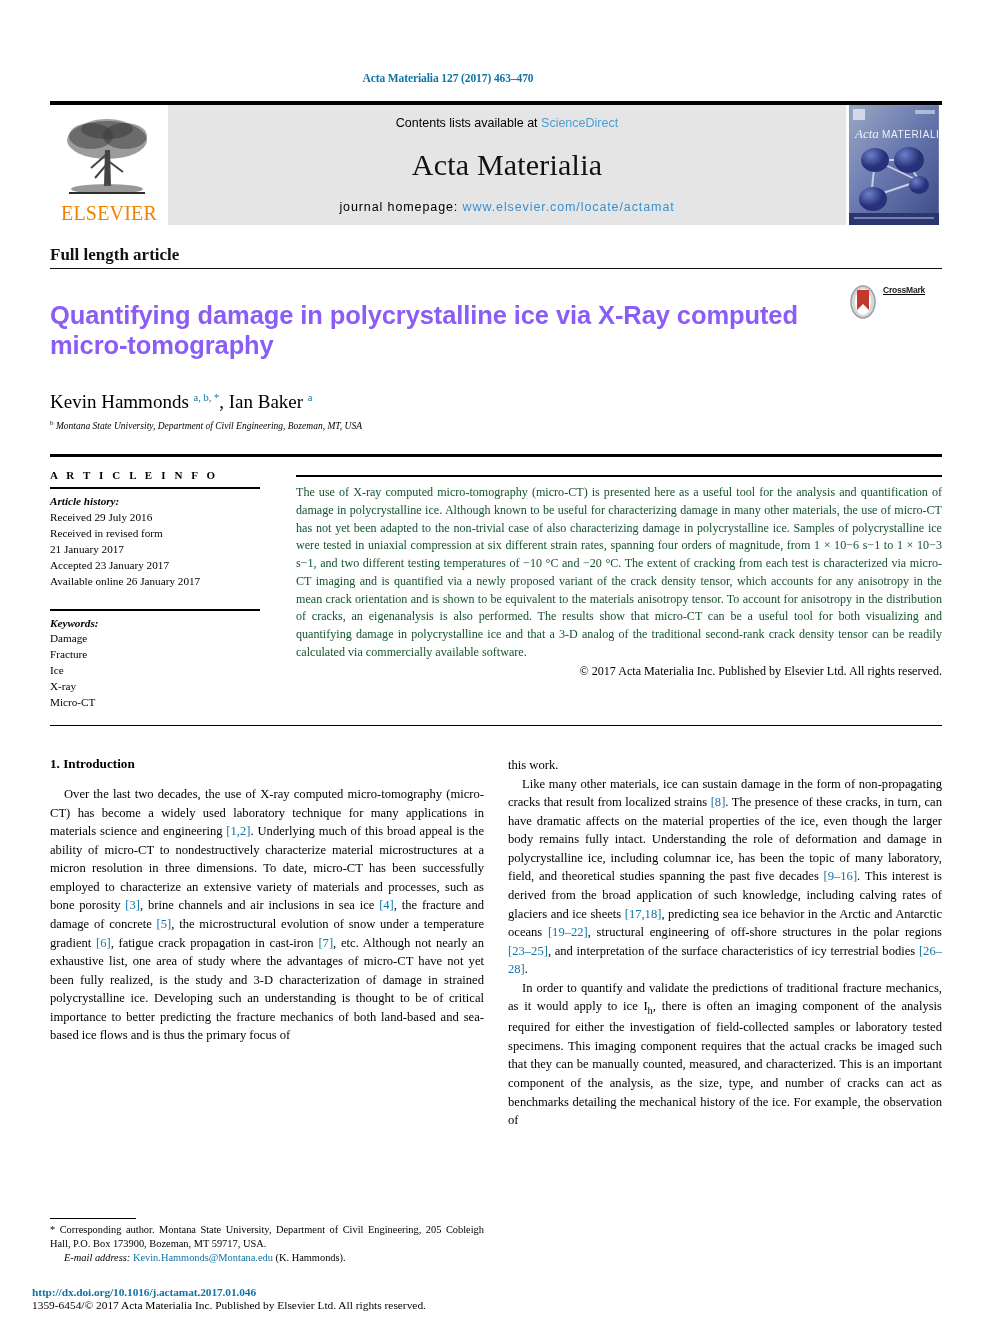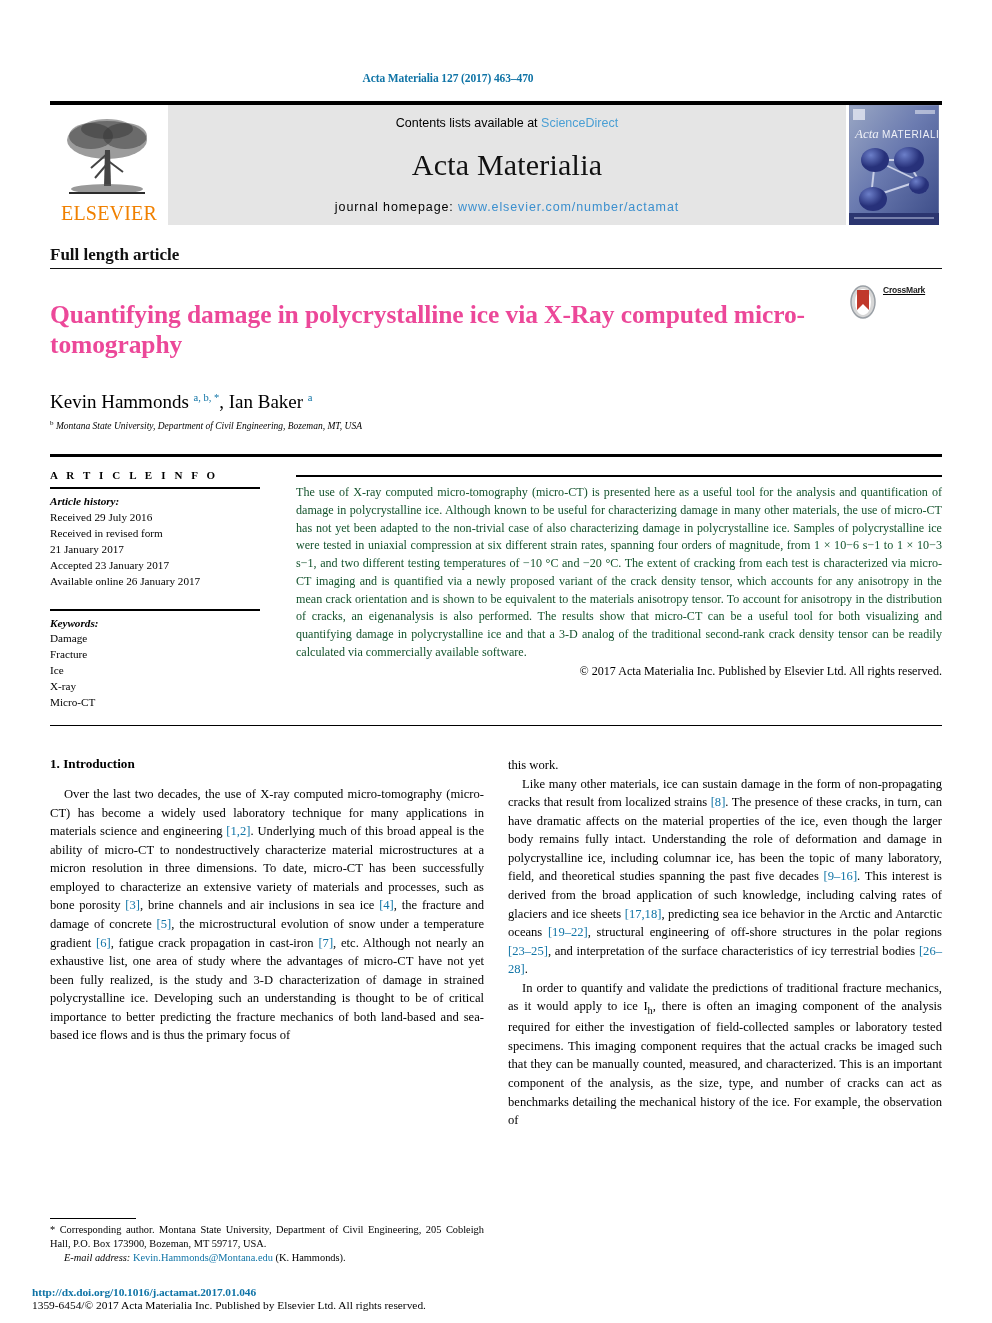--- a/index.html
+++ b/index.html
@@ -121,24 +121,24 @@
     margin-top: 3px;
   }
   .title-block {
     display: flex;
     align-items: flex-start;
     width: 892px;
     margin-top: 14px;
   }
   .title {
     flex: 1 1 auto;
-    font-family: Liberation Serif, serif;
+    font-family: Liberation Sans, sans-serif;
     font-size: 25.5px;
     line-height: 1.18;
-    color: #ec4899;
+    color: #8b5cf6;
     letter-spacing: -0.1px;
     padding-right: 14px;
   }
   .crossmark {
     flex: 0 0 96px;
     display: flex;
     gap: 3px;
     padding-top: 2px;
     text-decoration: underline;
   }
@@ -331,21 +331,21 @@
       </svg>
       <div class="elsevier-word">ELSEVIER</div>
     </div>
 
     <div class="masthead-center">
       <div class="contents-line">
         <span>Contents lists available at </span><span class="sd">ScienceDirect</span>
       </div>
       <div class="journal-name">Acta Materialia</div>
       <div class="homepage-line">
-        <span>journal homepage: </span><span class="url">www.elsevier.com/number/actamat</span>
+        <span>journal homepage: </span><span class="url">www.elsevier.com/locate/actamat</span>
       </div>
     </div>
 
     <div class="cover-thumb">
       <svg width="90" height="120" viewBox="0 0 90 120">
         <defs>
           <linearGradient id="cg" x1="0" y1="0" x2="1" y2="1">
             <stop offset="0%" stop-color="#9aa7c4"></stop>
             <stop offset="45%" stop-color="#6b7bb0"></stop>
             <stop offset="100%" stop-color="#3a4a86"></stop>

